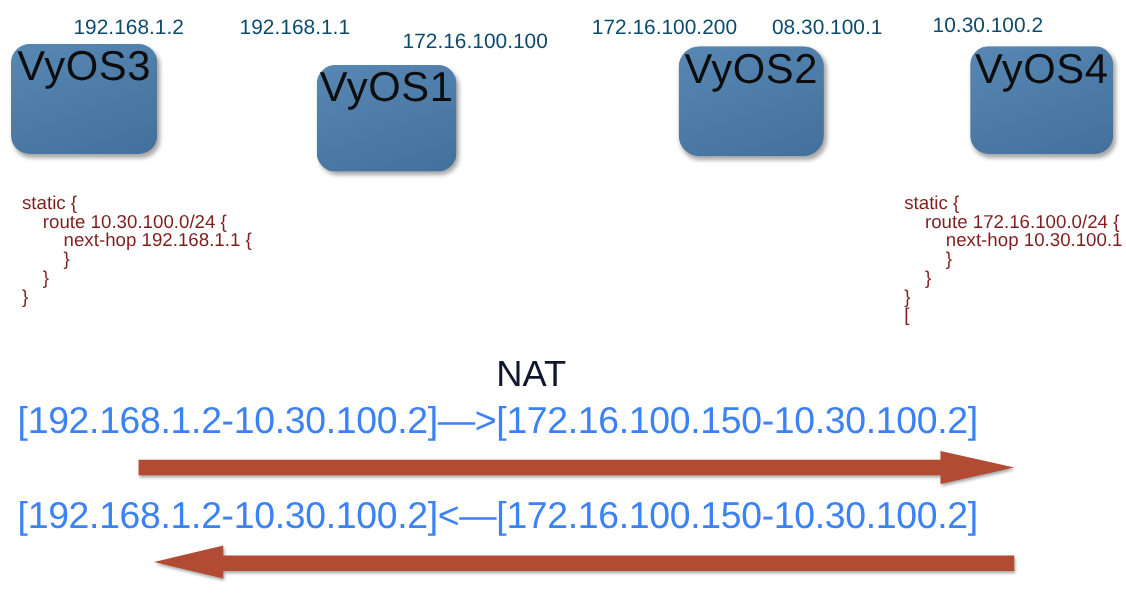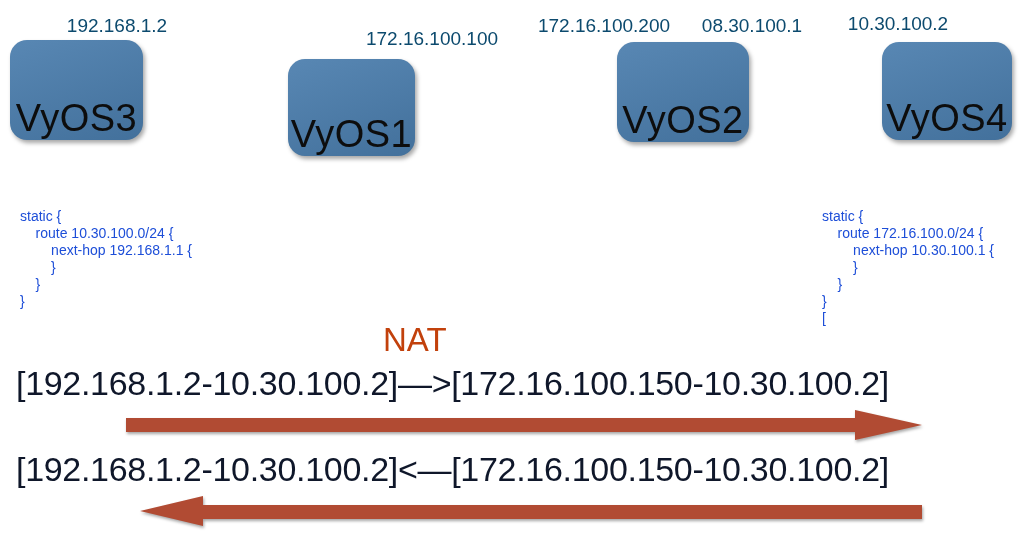--- a/index.html
+++ b/index.html
@@ -10,76 +10,76 @@
     position:absolute;
     font-size:19px;
     color:#0c4a6e;
     white-space:nowrap;
     transform:translateX(-50%);
   }
 
   .router{
     position:absolute;
     border-radius:17px;
-    display:flex;align-items:flex-end;justify-content:center;
+    display:flex;align-items:flex-start;justify-content:center;
     background:#4a7dad;
     background-image:linear-gradient(160deg, rgba(255,255,255,0.08), rgba(0,0,0,0.10));
     box-shadow:2px 3px 4px rgba(0,0,0,0.35);
   }
   .router .label{
     font-size:38px;
     color:#0d0d0d;
     letter-spacing:0.5px;
   }
 
   .config{
     position:absolute;
-    font-size:14px;
+    font-size:17px;
     line-height:17px;
     white-space:pre;
-    color:#1d4ed8;
-    margin-top:32px;
+    color:#7f1d1d;
   }
 
   .nat-title{
     position:absolute;
     font-size:33px;
-    color:#c2410c;
-    text-align:left;
+    color:#0f172a;
+    text-align:center;
   }
   .nat-line{
     position:absolute;
     font-size:34px;
-    color:#0f172a;
+    color:#3b82f6;
     white-space:nowrap;
     letter-spacing:-0.3px;
   }
   .arrow{
     position:absolute;
     filter:drop-shadow(1px 2px 1.5px rgba(0,0,0,0.35));
   }
 </style>
 </head>
 <body>
 
 <div class="canvas">
 
   <span class="ip-label" style="left:117px;top:15px">192.168.1.2</span>
+  <span class="ip-label" style="left:268px;top:15px">192.168.1.1</span>
   <span class="ip-label" style="left:432px;top:28px">172.16.100.100</span>
   <span class="ip-label" style="left:604px;top:15px">172.16.100.200</span>
   <span class="ip-label" style="left:752px;top:15px">08.30.100.1</span>
   <span class="ip-label" style="left:898px;top:13px">10.30.100.2</span>
 
   <div class="router" style="left: 10px; top: 40px; width: 133px; height: 100px; background-color: rgb(74, 125, 173);">
     <span class="label">VyOS3</span>
   </div>
   <div class="router" style="left: 288px; top: 59px; width: 127px; height: 97px; background-color: rgb(74, 125, 173);">
     <span class="label">VyOS1</span>
   </div>
-  <div class="router" style="left: 617px; top: 42px; width: 132px; height: 100px; background-color: rgb(74, 125, 173);">
+  <div class="router" style="left: 617px; top: 42px; width: 132px; height: 100px; background-color: rgb(74, 125, 173); border-radius: 19px;">
     <span class="label">VyOS2</span>
   </div>
   <div class="router" style="left: 882px; top: 42px; width: 130px; height: 98px; background-color: rgb(74, 125, 173);">
     <span class="label">VyOS4</span>
   </div>
 
   <div class="config" style="left:20px;top:176px">static {
     route 10.30.100.0/24 {
         next-hop 192.168.1.1 {
         }

